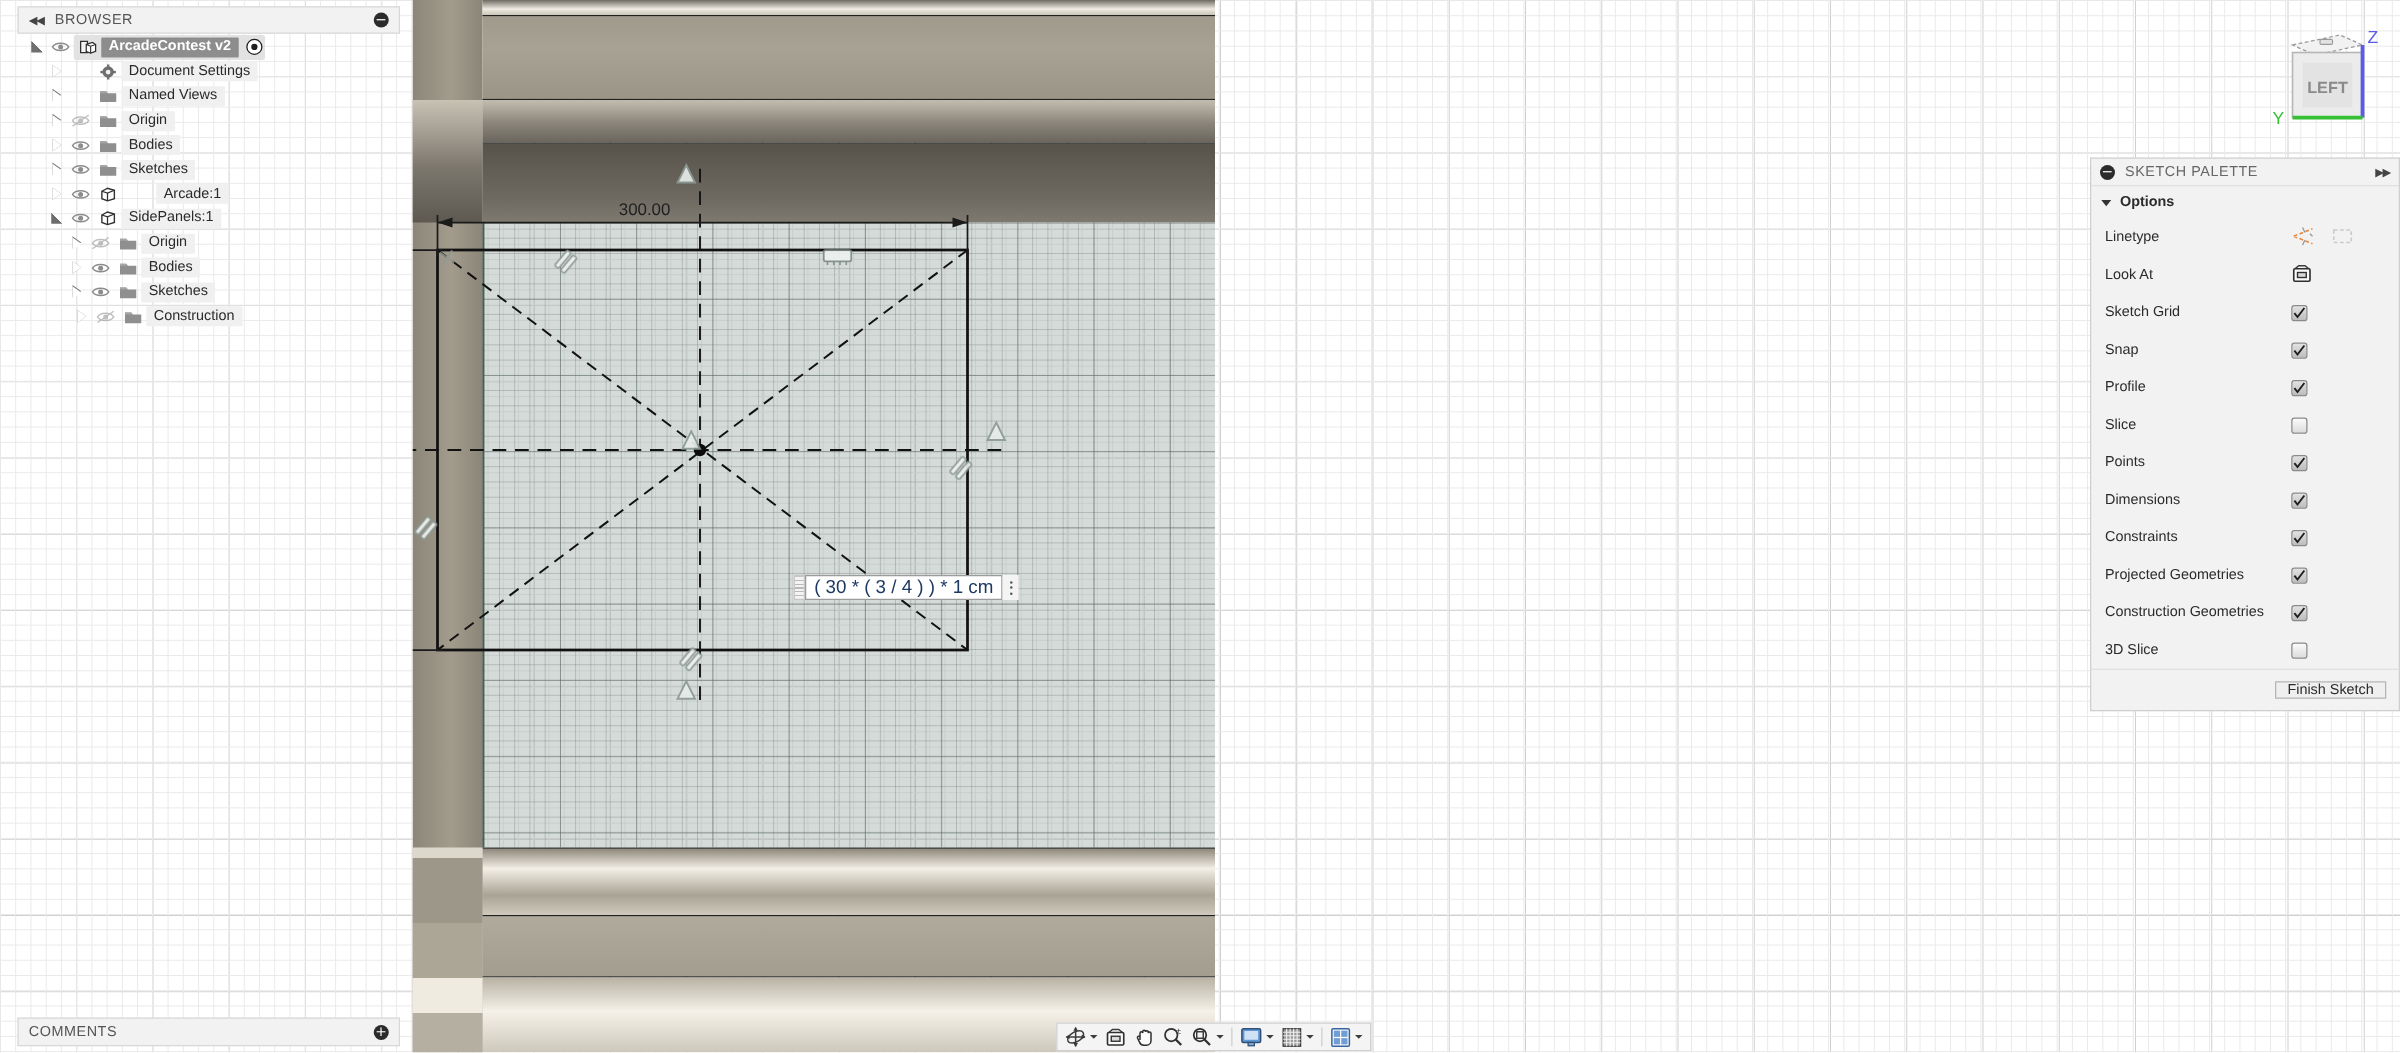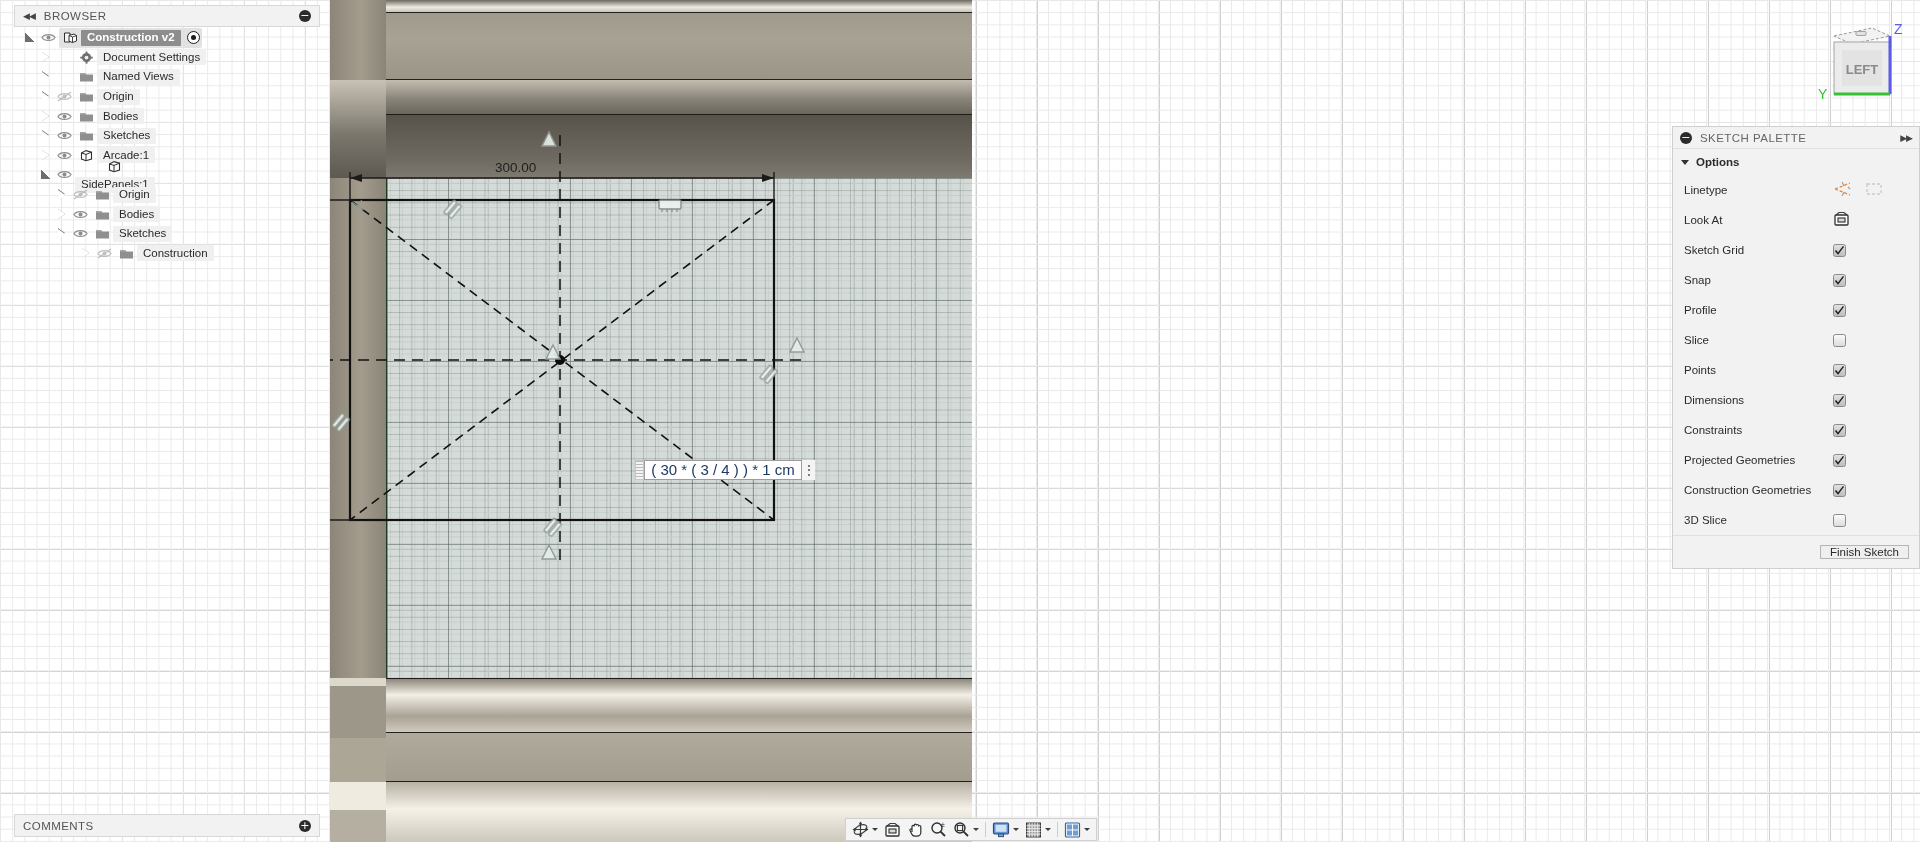--- a/index.html
+++ b/index.html
@@ -440,21 +440,21 @@
           </svg>
         </span>
         <span class="sel-wrap" style="display: flex; align-items: center;">
           <span class="tw folder-cell">
             <svg width="15" height="13" viewBox="0 0 15 13">
               <path d="M1.5 2 L7 2 L7 11 L1.5 11 Z" fill="#f4f4f4" stroke="#2f2f2f" stroke-width="1"></path>
               <path d="M6 4.5 L11 3 L13.5 4.6 L13.5 10 L9.5 11.5 L6 10.2 Z" fill="#fdfdfd" stroke="#2f2f2f" stroke-width="1"></path>
               <path d="M6 4.5 L9.5 6 L13.5 4.6 M9.5 6 L9.5 11.5" fill="none" stroke="#2f2f2f" stroke-width=".9"></path>
             </svg>
           </span>
-          <span class="node-label">Construction v2</span>
+          <span class="node-label">ArcadeContest v2</span>
           <span class="radio-dot">
             <i></i>
           </span>
         </span>
       </div>
       <div class="tree-row" style="padding-left: 24px;">
         <span class="tw arrow-cell">
           <i class="arrow"></i>
         </span>
         <span class="tw eye-cell"></span>
@@ -555,42 +555,42 @@
       <div class="tree-row" style="padding-left: 24px;">
         <span class="tw arrow-cell">
           <i class="arrow"></i>
         </span>
         <span class="tw eye-cell">
           <svg width="15" height="11" viewBox="0 0 15 11">
             <path d="M1 5.5 C3.5 1.6 11.5 1.6 14 5.5 C11.5 9.4 3.5 9.4 1 5.5 Z" fill="none" stroke="#8c8c8c" stroke-width="1.2"></path>
             <circle cx="7.5" cy="5.5" r="2" fill="#8c8c8c"></circle>
           </svg>
         </span>
-        <span style="display: flex; align-items: center;">
+        <span style="display: flex; align-items: center; gap: 28px;">
           <span class="tw folder-cell">
             <svg width="15" height="13" viewBox="0 0 15 13">
               <path d="M2.5 4 L7 1.6 L12.5 3.2 L12.5 10 L7 11.7 L2.5 10 Z" fill="#fdfdfd" stroke="#2f2f2f" stroke-width="1.1"></path>
               <path d="M2.5 4 L7 5.4 L12.5 3.2" fill="none" stroke="#2f2f2f" stroke-width="1"></path>
               <path d="M7 5.4 L7 11.7" fill="none" stroke="#2f2f2f" stroke-width="1"></path>
             </svg>
           </span>
           <span class="node-label">Arcade:1</span>
         </span>
       </div>
       <div class="tree-row" style="padding-left: 24px;">
         <span class="tw arrow-cell">
           <i class="arrow open"></i>
         </span>
         <span class="tw eye-cell">
           <svg width="15" height="11" viewBox="0 0 15 11">
             <path d="M1 5.5 C3.5 1.6 11.5 1.6 14 5.5 C11.5 9.4 3.5 9.4 1 5.5 Z" fill="none" stroke="#8c8c8c" stroke-width="1.2"></path>
             <circle cx="7.5" cy="5.5" r="2" fill="#8c8c8c"></circle>
           </svg>
         </span>
-        <span style="display: flex; align-items: center; flex-direction: column;">
+        <span style="display: flex; align-items: center;">
           <span class="tw folder-cell">
             <svg width="15" height="13" viewBox="0 0 15 13">
               <path d="M2.5 4 L7 1.6 L12.5 3.2 L12.5 10 L7 11.7 L2.5 10 Z" fill="#fdfdfd" stroke="#2f2f2f" stroke-width="1.1"></path>
               <path d="M2.5 4 L7 5.4 L12.5 3.2" fill="none" stroke="#2f2f2f" stroke-width="1"></path>
               <path d="M7 5.4 L7 11.7" fill="none" stroke="#2f2f2f" stroke-width="1"></path>
             </svg>
           </span>
           <span class="node-label">SidePanels:1</span>
         </span>
       </div>
@@ -648,21 +648,21 @@
         <span style="display: flex; align-items: center;">
           <span class="tw folder-cell">
             <svg width="15" height="13" viewBox="0 0 15 13">
               <path d="M1 3 L6 3 L7.3 4.6 L14 4.6 L14 11.5 L1 11.5 Z" fill="#8f8f8f"></path>
               <path d="M1 3 L6 3 L7.3 4.6 L1 4.6 Z" fill="#a6a6a6"></path>
             </svg>
           </span>
           <span class="node-label">Sketches</span>
         </span>
       </div>
-      <div class="tree-row" style="padding-left: 64px;">
+      <div class="tree-row" style="padding-left: 44px;">
         <span class="tw arrow-cell">
           <i class="arrow"></i>
         </span>
         <span class="tw eye-cell">
           <svg width="15" height="11" viewBox="0 0 15 11" style="opacity: 0.55;">
             <path d="M1 5.5 C3.5 1.6 11.5 1.6 14 5.5 C11.5 9.4 3.5 9.4 1 5.5 Z" fill="none" stroke="#8c8c8c" stroke-width="1.2"></path>
             <circle cx="7.5" cy="5.5" r="2" fill="#8c8c8c"></circle>
             <line x1="1" y1="10" x2="14" y2="1" stroke="#8c8c8c" stroke-width="1.2"></line>
           </svg>
         </span>

